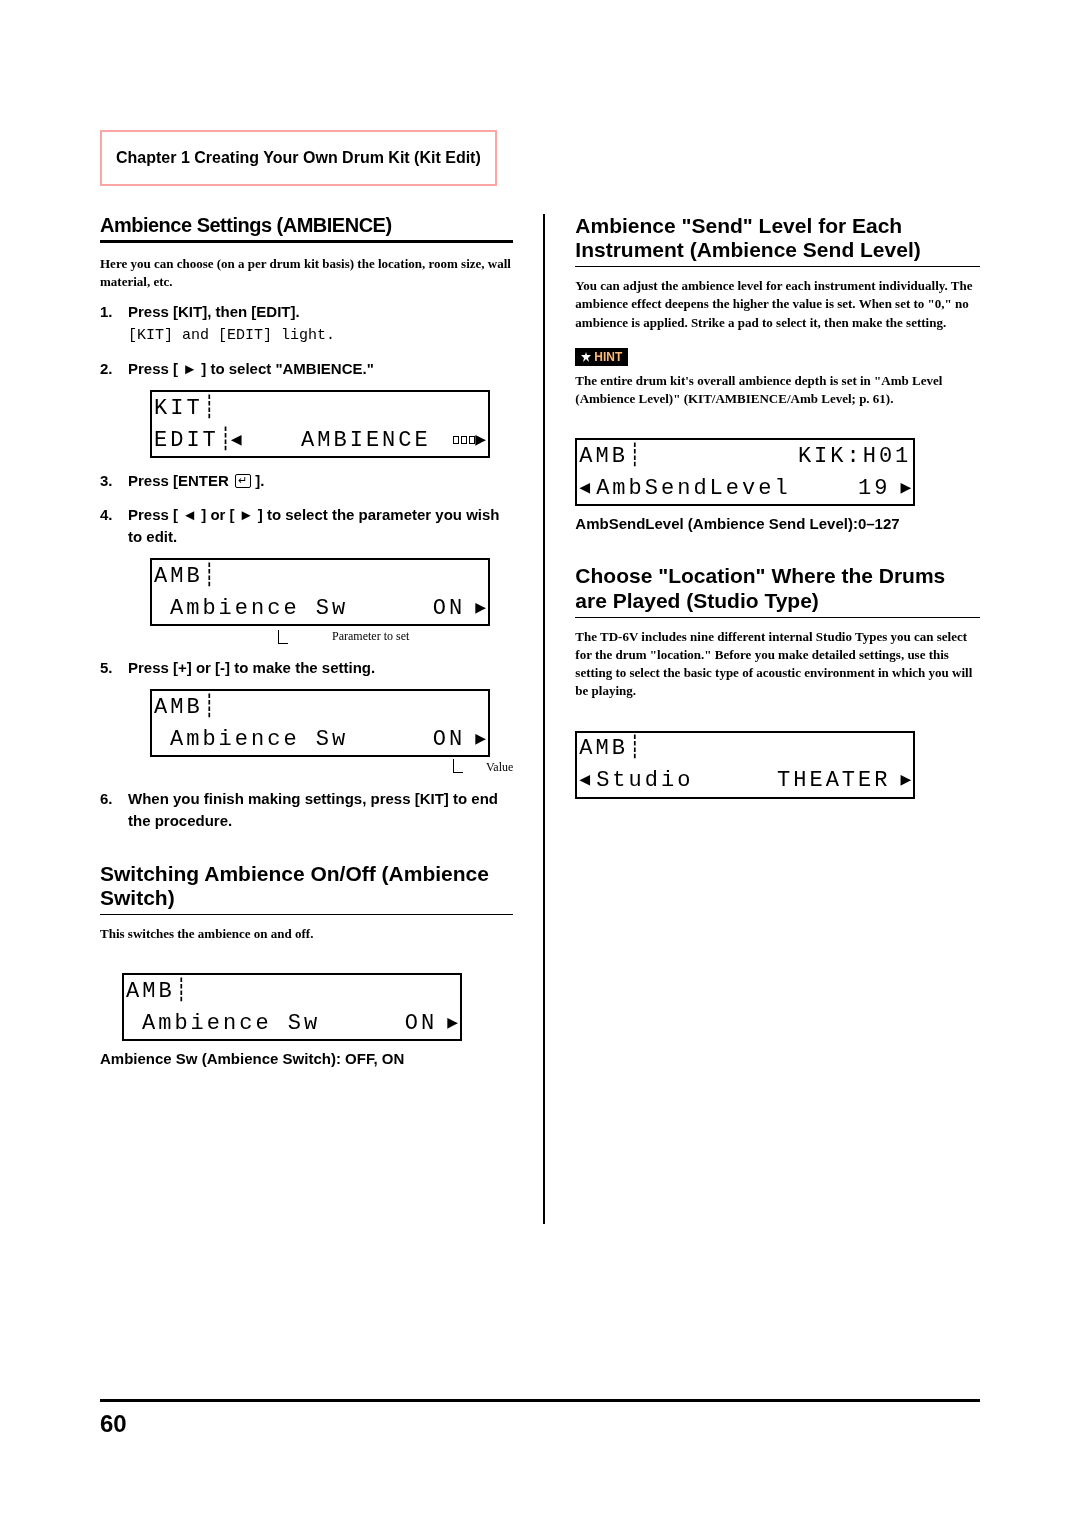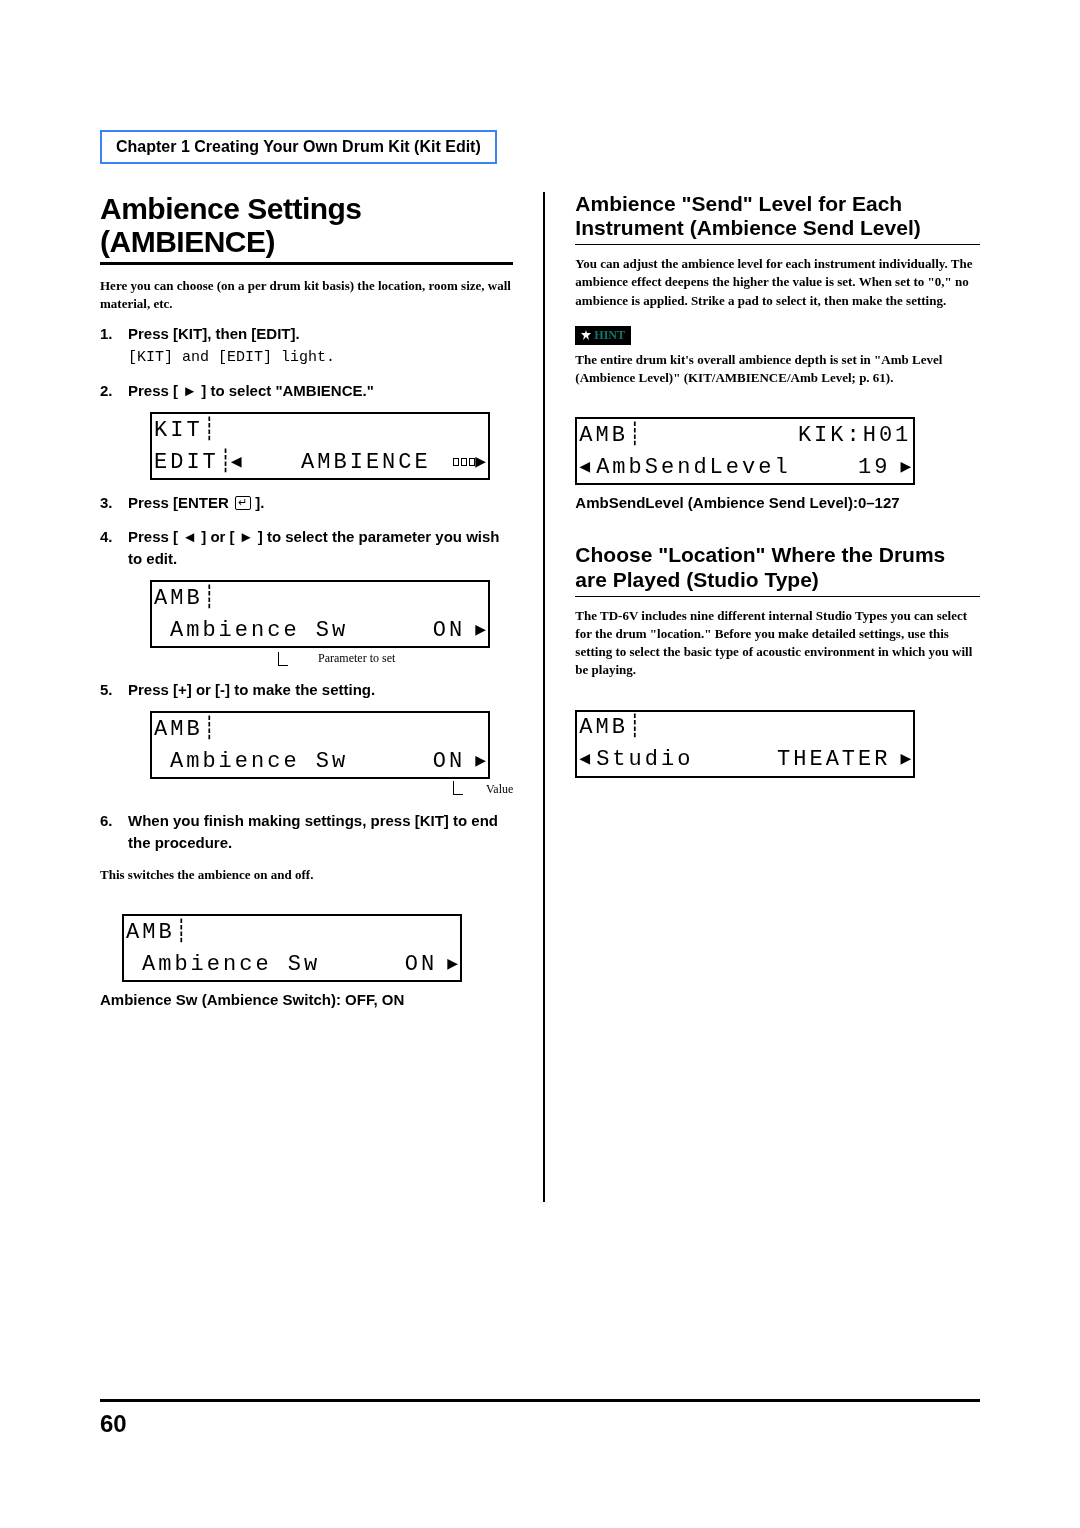--- a/index.html
+++ b/index.html
@@ -11,23 +11,23 @@
     height: 1528px;
     position: relative;
   }
   .page {
     position: absolute;
     left: 100px;
     top: 130px;
     width: 880px;
   }
   .chapter-header {
-    border: 2px solid #3b82f6;
+    border: 2px solid #fca5a5;
     display: inline-block;
-    padding: 6px 14px;
+    padding: 17px 14px;
     font-family: Arial, Helvetica, sans-serif;
     font-weight: bold;
     font-size: 16px;
     margin-bottom: 28px;
     text-align: center;
   }
   .cols {
     display: flex;
     gap: 30px;
   }
@@ -37,21 +37,21 @@
   .vrule {
     width: 2px;
     background: #000;
     align-self: stretch;
     flex: 0 0 2px;
     height: 1010px;
   }
   h1.section {
     font-family: "Arial Black", Arial, sans-serif;
     font-weight: 900;
-    font-size: 30px;
+    font-size: 20px;
     letter-spacing: -0.5px;
     border-bottom: 3px solid #000;
     padding-bottom: 4px;
     margin-bottom: 12px;
     line-height: 1.1;
   }
   h2.sub {
     font-family: "Arial Black", Arial, sans-serif;
     font-weight: 900;
     font-size: 21px;
@@ -99,22 +99,22 @@
   }
   .bold-sans {
     font-family: Arial, Helvetica, sans-serif;
     font-weight: bold;
     font-size: 15px;
     line-height: 1.35;
   }
   .hint {
     display: inline-block;
     background: #000;
-    color: #0f766e;
-    font-family: Liberation Serif, serif;
+    color: #fdba74;
+    font-family: Liberation Sans, sans-serif;
     font-weight: bold;
     font-size: 12px;
     padding: 2px 6px;
     margin: 6px 0;
     position: relative;
   }
   .hint svg { vertical-align: -1px; margin-right: 3px; }
 
   
   .lcd {
@@ -147,21 +147,21 @@
   }
   .lcd .boxes span {
     width:6px;height:8px;border:1px solid #000;
   }
   .callout {
     font-size: 12px;
     font-family: Georgia, serif;
     margin-left: 20px;
   }
   .callout-line {
-    display:flex;align-items:center;gap:8px;margin-left:150px;margin-top:-6px;
+    display:flex;align-items:center;gap:22px;margin-left:150px;margin-top:-6px;
   }
   .callout-line2 {
     display:flex;align-items:flex-start;gap:1px;margin-left:325px;margin-top:-6px;
   }
   .callout-tick {
     border-left:1px solid #000;border-bottom:1px solid #000;width:10px;height:14px;margin-right:2px;
   }
 
   .enter-icon {
     display:inline-block;border:1px solid #000;border-radius:2px;
@@ -262,20 +262,21 @@
           <div class="callout-line2">
             <span class="callout-tick"></span>
             <span class="callout">Value</span>
           </div>
         </li>
         <li>
           <span class="step-bold">When you finish making settings, press [KIT] to end the procedure.</span>
         </li>
       </ol>
 
+      <h2 class="sub">Switching Ambience On/Off (Ambience Switch)</h2>
       <p class="body">This switches the ambience on and off.</p>
 
       <div class="lcd" style="margin-top:30px">
         <div class="lcd-row">
           <span>AMB</span>
           <span class="lcd-sep">┊</span>
         </div>
         <div class="lcd-row">
           <span style="width:16px"></span>
           <span>Ambience Sw</span>

